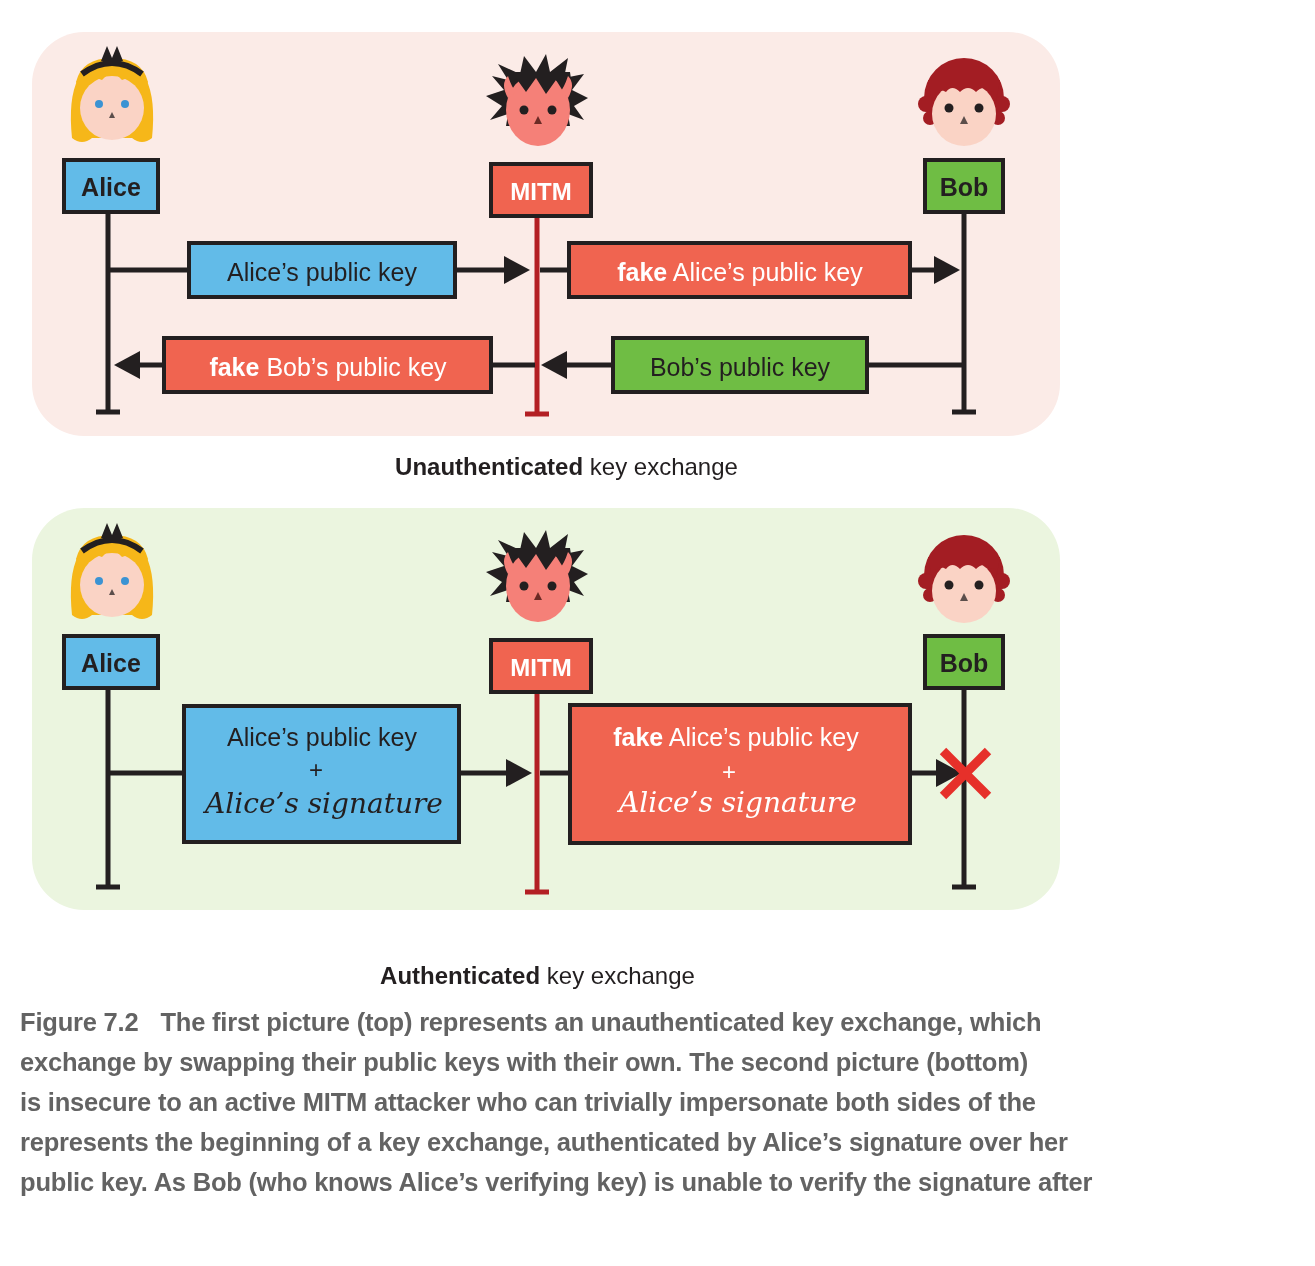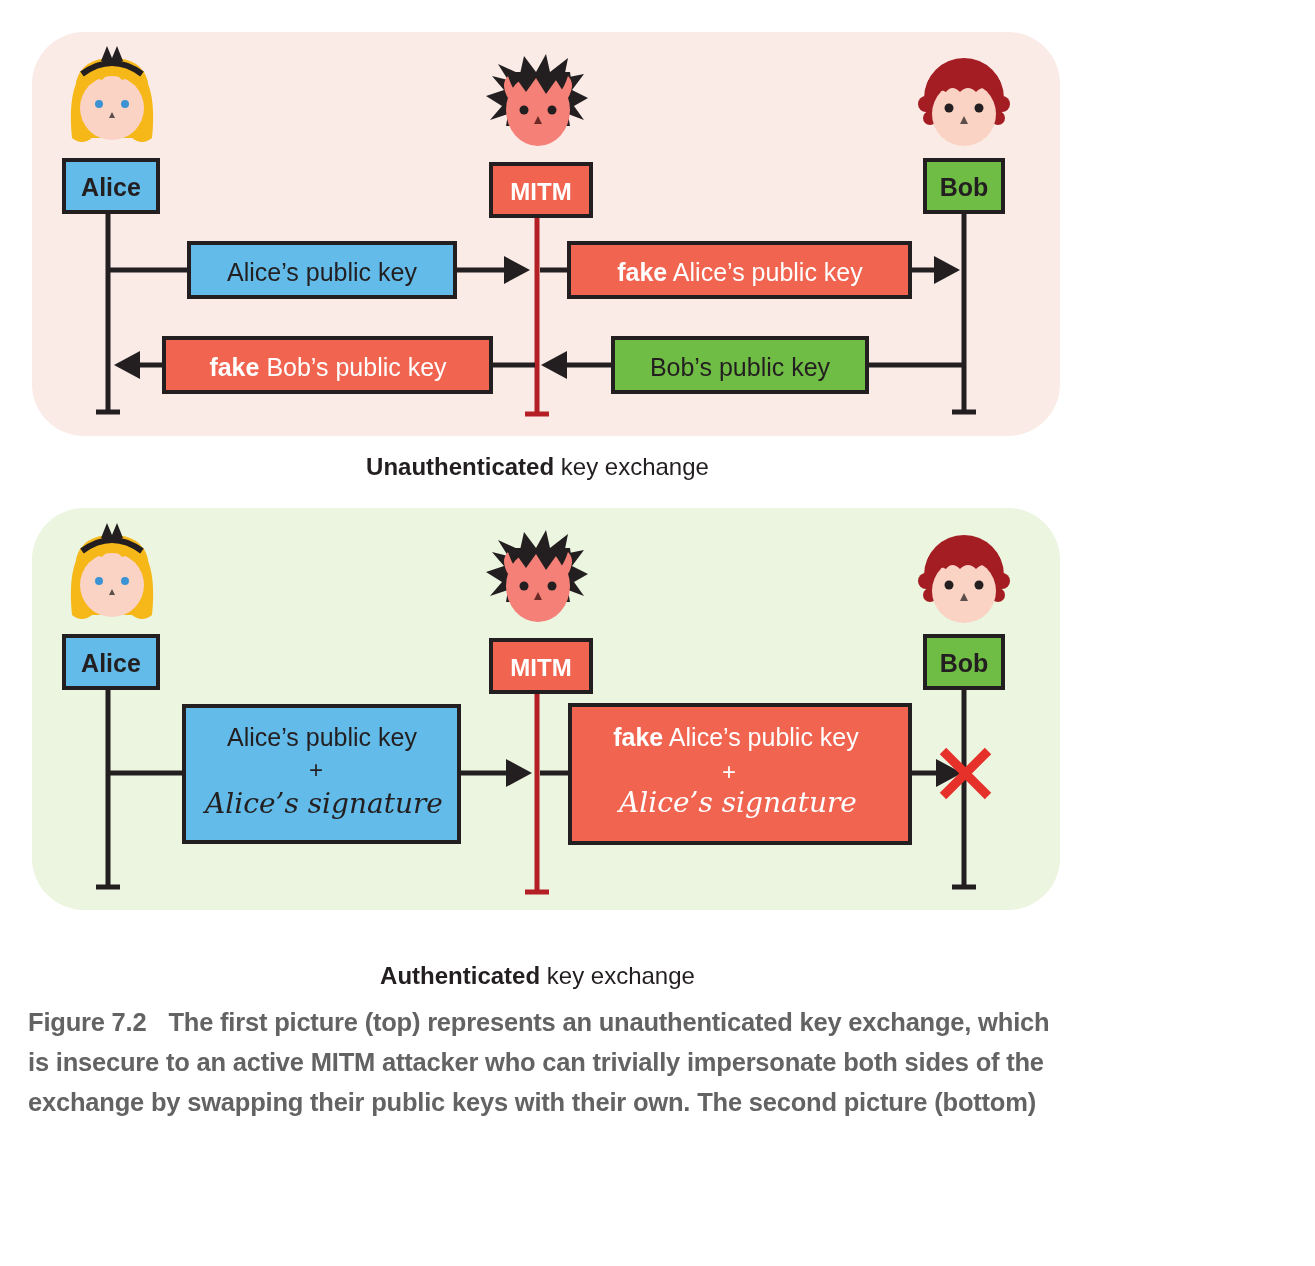--- a/index.html
+++ b/index.html
@@ -3,21 +3,21 @@
 <meta charset="utf-8">
 <style>
   html, body { margin:0; padding:0; background:#ffffff; }
   body { width:1315px; height:1266px; position:relative; overflow:hidden; font-family:"Liberation Sans", sans-serif; }
   .panel { position:absolute; left:32px; width:1028px; border-radius:52px; }
   .panel.top { top:32px; height:404px; background:#fbebe7; }
   .panel.bottom { top:508px; height:402px; background:#ebf5df; }
   svg.diagram { position:absolute; left:0; top:0; }
   .caption { position:absolute; left:0; width:1075px; text-align:center; font-size:24px; color:#231f20; }
   .caption b { font-weight:bold; }
-  .figcap { position:absolute; left:28px; top:1002px; width:1270px; font-family:"Liberation Sans Narrow","Liberation Sans", sans-serif; font-weight:bold; font-size:25.5px; line-height:40px; color:#636363; letter-spacing:-0.2px; }
+  .figcap { position:absolute; left:20px; top:1002px; width:1270px; font-family:"Liberation Sans Narrow","Liberation Sans", sans-serif; font-weight:bold; font-size:25.5px; line-height:40px; color:#636363; letter-spacing:-0.2px; }
   .figcap .lbl { margin-right:22px; }
   .line { display:block; white-space:nowrap; }
 </style>
 </head>
 <body>
 
 <div class="panel top"></div>
 <div class="panel bottom"></div>
 
 <svg class="diagram" width="1315" height="1000" viewBox="0 0 1315 1000">
@@ -137,20 +137,22 @@
   <text x="736" y="746" text-anchor="middle" font-family="Liberation Sans, sans-serif" font-size="25" fill="#ffffff"><tspan font-weight="bold">fake</tspan><tspan> Alice’s public key</tspan></text>
   <text x="729" y="780" text-anchor="middle" font-family="Liberation Sans, sans-serif" font-size="24" fill="#ffffff">+</text>
   <text x="738" y="812" text-anchor="middle" font-family="DejaVu Serif, serif" font-style="italic" font-size="28" fill="#ffffff">Alice’s signature</text>
 
   <g>
     <line x1="943" y1="751" x2="988" y2="796" stroke="#e6302a" stroke-width="9"></line>
     <line x1="988" y1="751" x2="943" y2="796" stroke="#e6302a" stroke-width="9"></line>
   </g>
 </svg>
 
-<div class="caption" style="top:453px;"><b>Unauthenticated</b><span> key exchange</span></div>
+<div class="caption" style="top:453px;padding-left:29px;"><b>Unauthenticated</b><span> key exchange</span></div>
 <div class="caption" style="top:962px;"><b>Authenticated</b><span> key exchange</span></div>
 
 <div class="figcap">
   <span class="line"><span class="lbl">Figure 7.2</span><span>The first picture (top) represents an unauthenticated key exchange, which</span></span>
+  <span class="line">exchange by swapping their public keys with their own. The second picture (bottom)</span>
   <span class="line">is insecure to an active MITM attacker who can trivially impersonate both sides of the</span>
-  <span class="line">exchange by swapping their public keys with their own. The second picture (bottom)</span>
+  <span class="line">represents the beginning of a key exchange, authenticated by Alice’s signature over her</span>
+  <span class="line">public key. As Bob (who knows Alice’s verifying key) is unable to verify the signature after</span>
 </div>
 
 </body></html>

